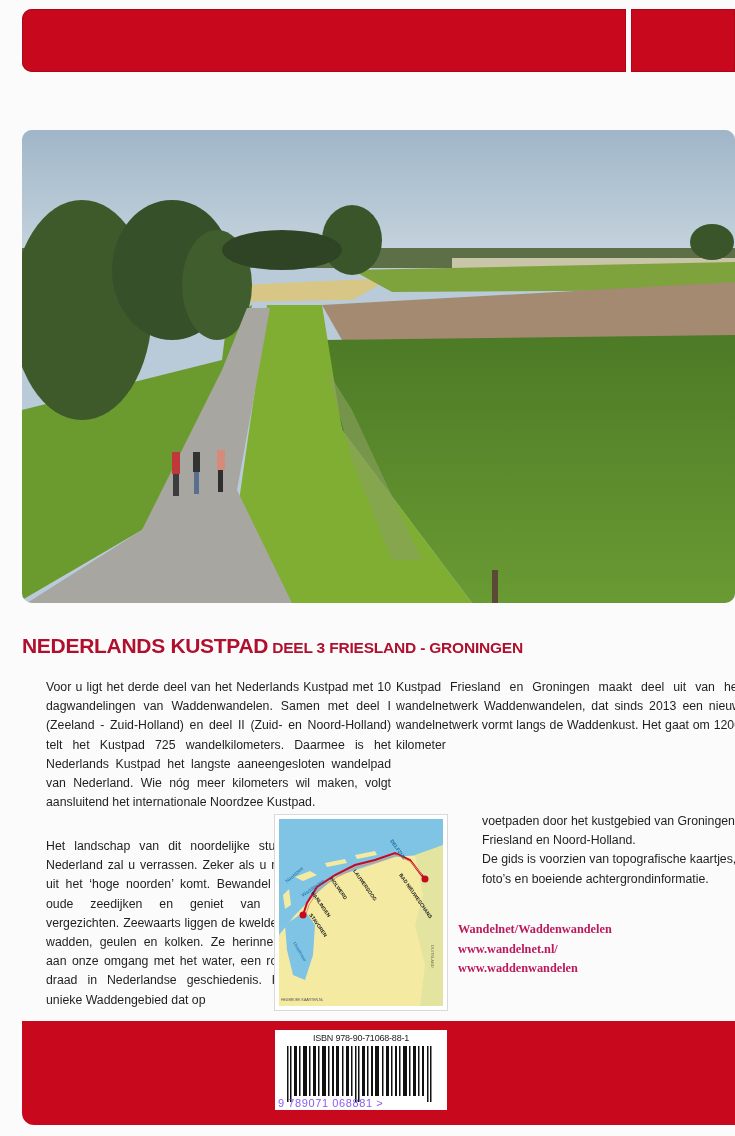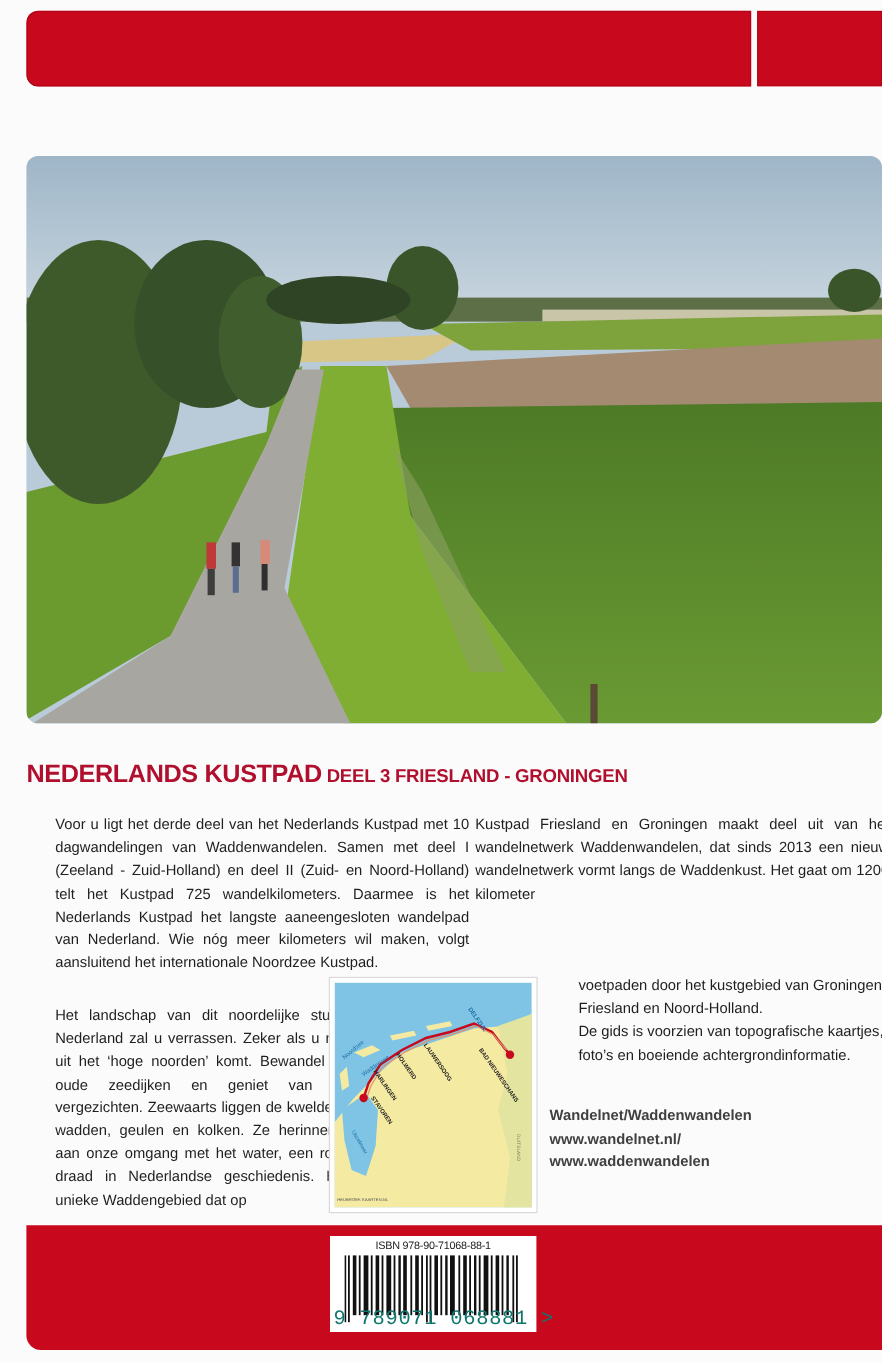--- a/index.html
+++ b/index.html
@@ -33,22 +33,22 @@
   .text {
     position: absolute; color: #1f1f1f; font-family: Liberation Sans, sans-serif;
     font-size: 12.3px; line-height: 19.2px; text-align: justify; margin-left: 24px;
   }
   .text p { margin: 0; }
   .col1-top { left: 22px; top: 678px; width: 345px; }
   .col1-bot { left: 22px; top: 837px; width: 245px; }
   .col2-top { left: 372px; top: 678px; width: 345px; }
   .col2-bot { left: 458px; top: 812px; width: 260px; text-align: left; }
   .links {
-    position: absolute; left: 458px; top: 920px; font-family: Liberation Sans, sans-serif;
-    font-size: 12.3px; line-height: 19.5px; font-weight: bold; color: #404040;
+    position: absolute; left: 458px; top: 920px; font-family: Liberation Serif, serif;
+    font-size: 12.3px; line-height: 19.5px; font-weight: bold; color: #be185d;
   }
 
   .map {
     position: absolute; left: 275px; top: 815px; width: 172px; height: 195px;
     background: #fff; box-shadow: 0 0 0 1px #d9d9d9;
   }
   .map svg { display: block; width: 100%; height: 100%; }
 
   .banner-bottom {
     position: absolute; left: 22px; top: 1021px; width: 713px; height: 104px;
@@ -58,22 +58,22 @@
     position: absolute; left: 275px; top: 1030px; width: 172px; height: 80px;
     background: #fff;
   }
   .barcode .isbn {
     position: absolute; top: 3px; left: 0; width: 100%; text-align: center;
     font-size: 9px; color: #222; letter-spacing: -0.2px;
     font-family: "Liberation Sans", sans-serif;
   }
   .barcode .bars { position: absolute; left: 12px; top: 16px; width: 148px; height: 56px; }
   .barcode .digits {
-    position: absolute; left: 3px; bottom: 1px; font-size: 17px; color: #0f766e;
-    letter-spacing: 0.6px; font-family: Liberation Mono, monospace; white-space: nowrap;
+    position: absolute; left: 3px; bottom: 1px; font-size: 11px; color: #8b5cf6;
+    letter-spacing: 0.6px; font-family: Liberation Sans, sans-serif; white-space: nowrap;
   }
 </style>
 </head>
 <body>
 
 <div class="banner-top"></div>
 <div class="banner-top-right"></div>
 
 <div class="photo">
   <svg viewBox="0 0 713 473" preserveAspectRatio="none">

